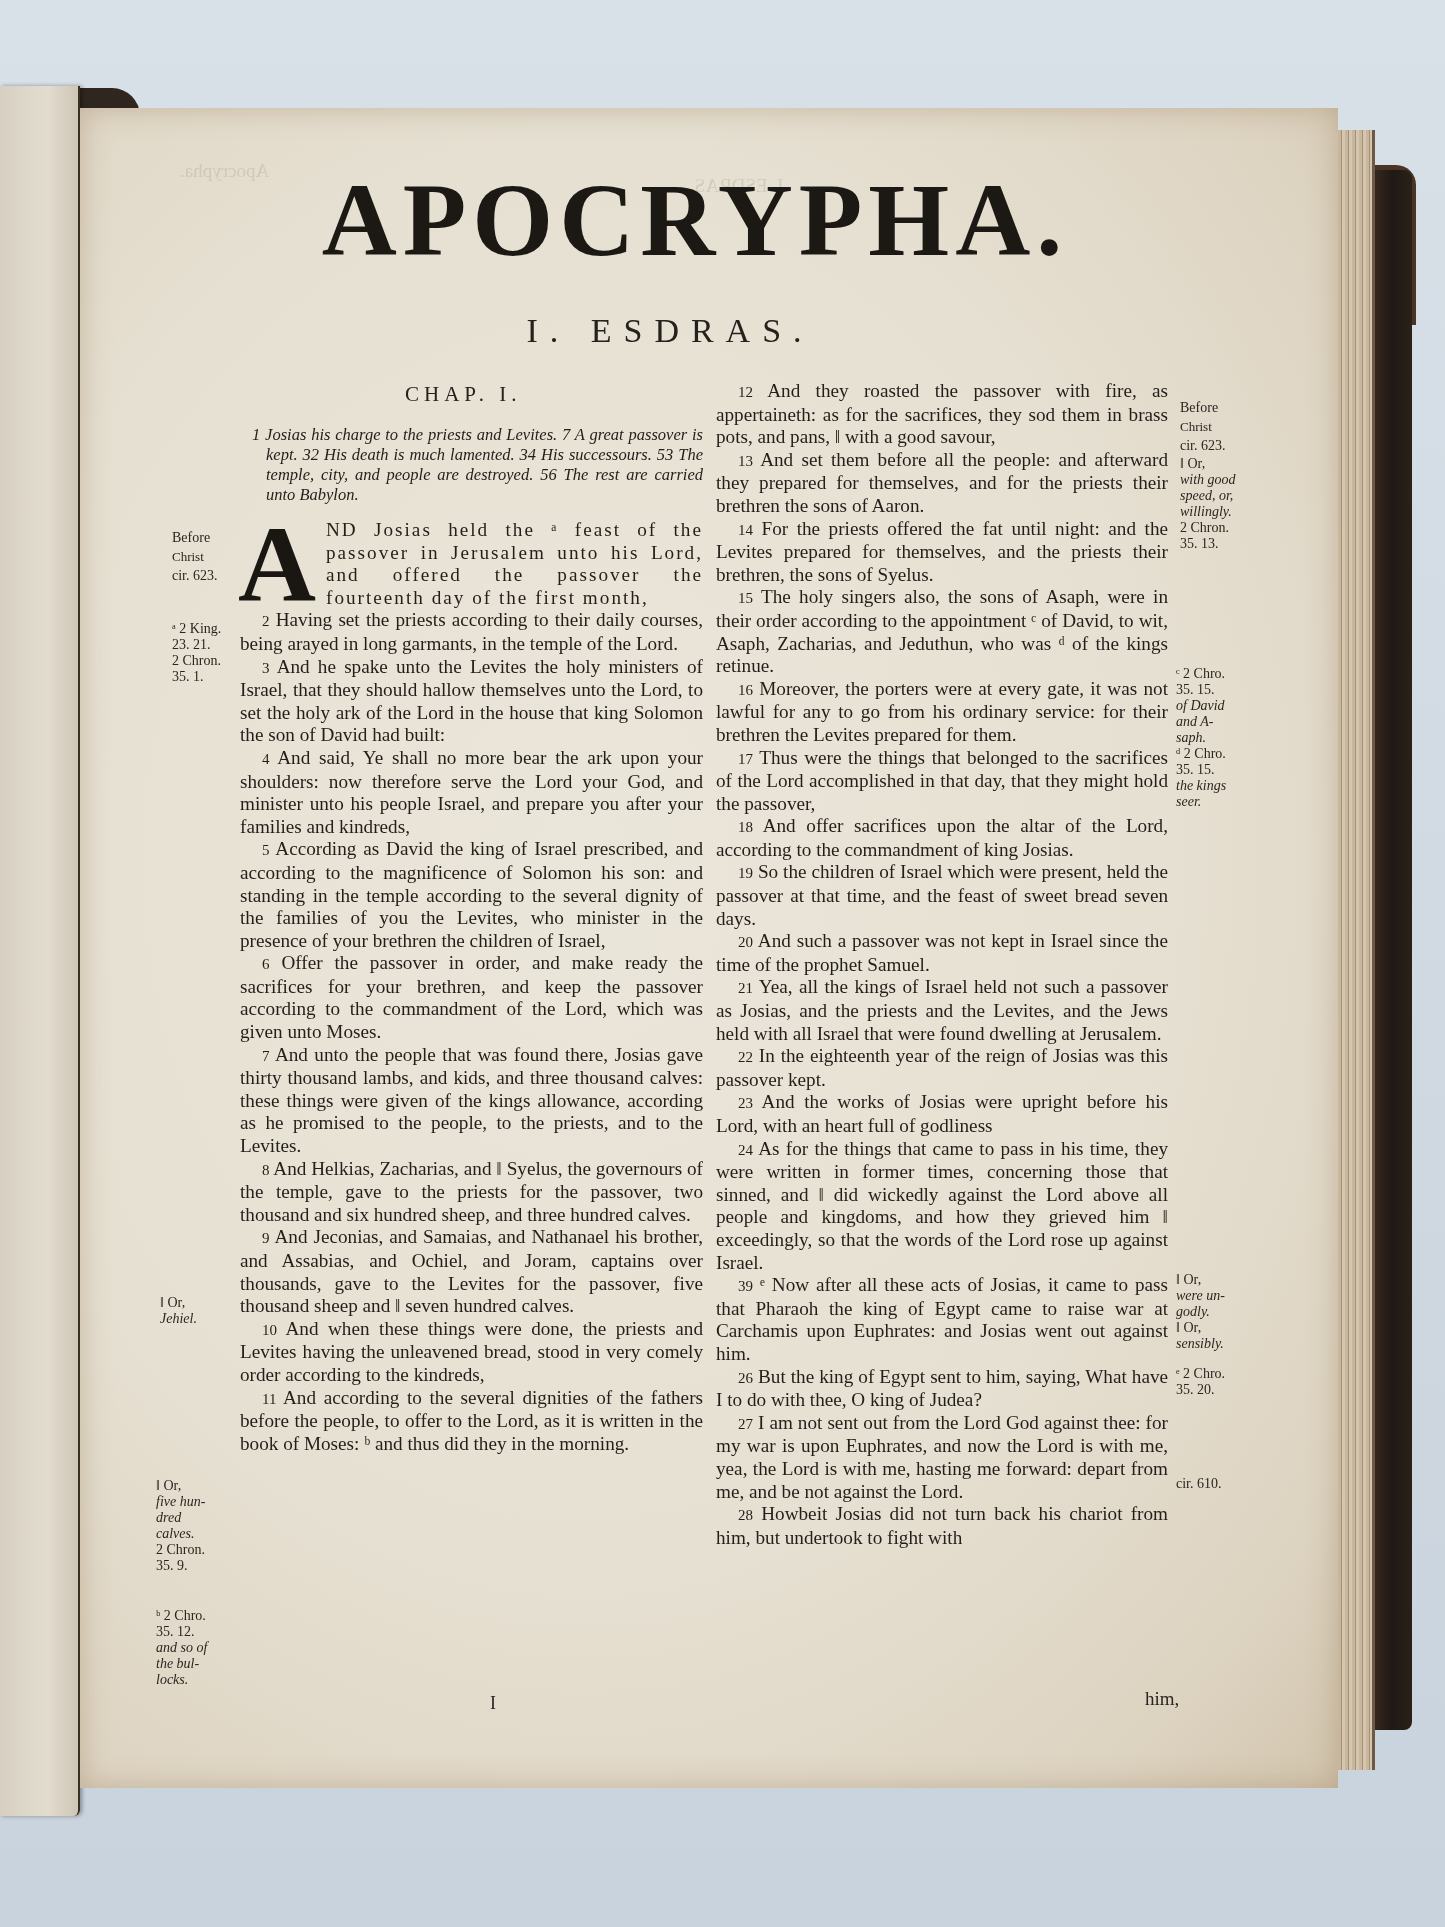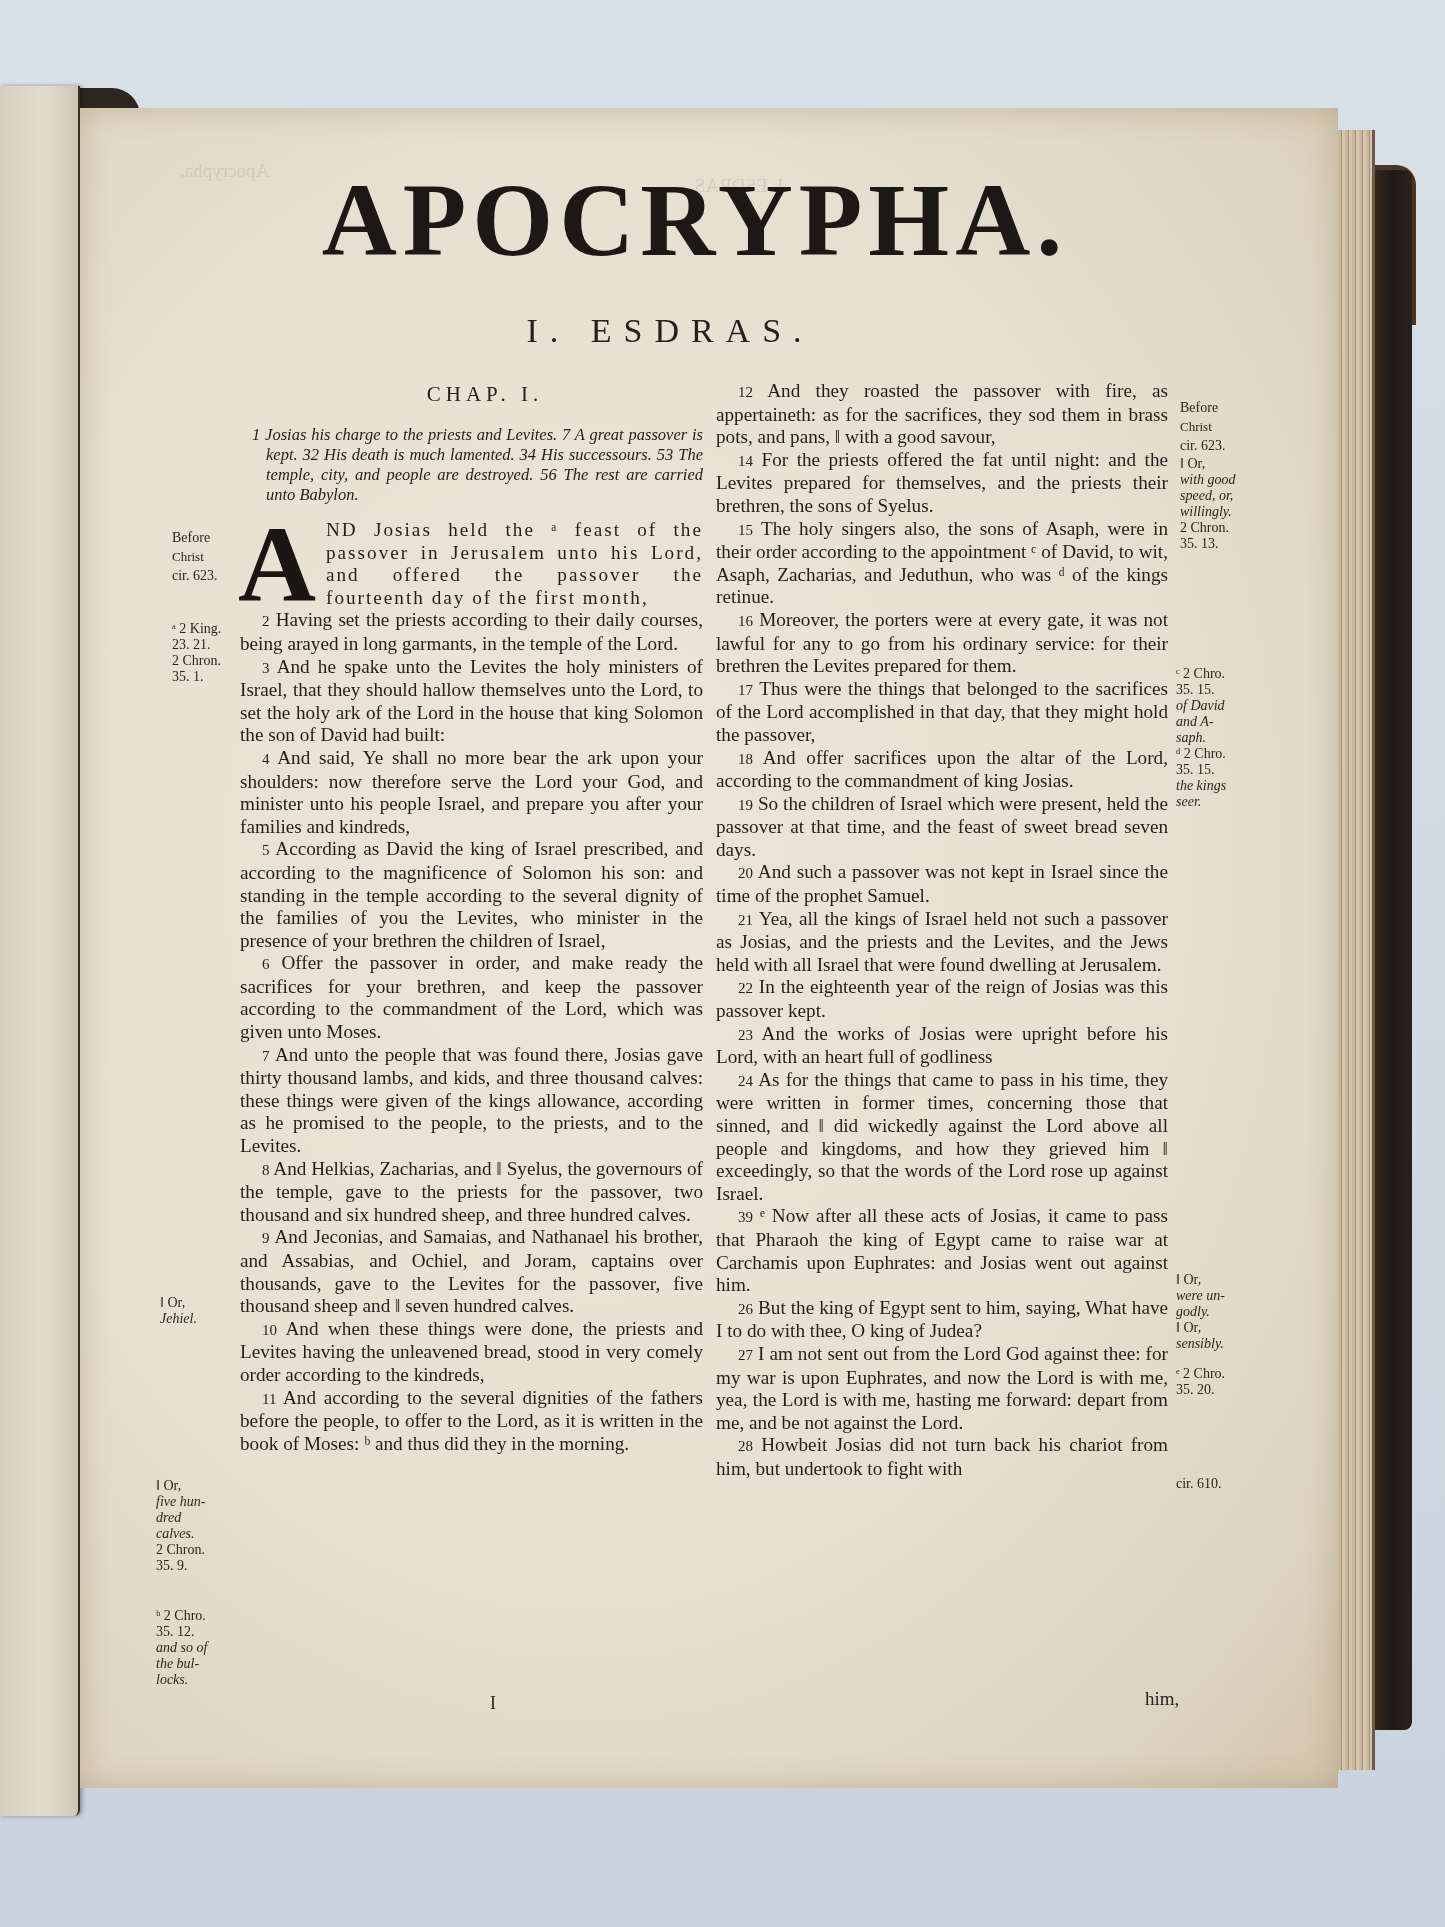--- a/index.html
+++ b/index.html
@@ -43,21 +43,21 @@
   .title {
     position:absolute; left:245px; top:168px; width:900px; text-align:center;
     font-size:104px; letter-spacing:6px; font-weight:bold; color:#1c1915;
     line-height:1;
   }
   .book {
     position:absolute; left:470px; top:312px; width:400px; text-align:center;
     font-size:34px; letter-spacing:12px; color:#25211c;
   }
   .chap {
-    position:absolute; left:405px; top:382px; width:160px; text-align:center;
+    position:absolute; left:405px; top:382px; width:160px; text-align:left;
     font-size:21px; letter-spacing:5px; color:#25211c;
   }
   .col {
     position:absolute; font-size:19.2px; line-height:22.6px; text-align:justify;
     color:#221e19;
   }
   .col-left { left:240px; top:425px; width:463px; }
   .col-right { left:716px; top:380px; width:452px; }
   .summary {
     font-style:italic; font-size:16.5px; line-height:20px; margin:0 0 10px 0;
@@ -119,20 +119,21 @@
   <p class="verse"><span class="vn">6</span> <span>Offer the passover in order, and make ready the sacrifices for your brethren, and keep the passover according to the commandment of the Lord, which was given unto Moses.</span></p>
   <p class="verse"><span class="vn">7</span> <span>And unto the people that was found there, Josias gave thirty thousand lambs, and kids, and three thousand calves: these things were given of the kings allowance, according as he promised to the people, to the priests, and to the Levites.</span></p>
   <p class="verse"><span class="vn">8</span> <span>And Helkias, Zacharias, and ‖ Syelus, the governours of the temple, gave to the priests for the passover, two thousand and six hundred sheep, and three hundred calves.</span></p>
   <p class="verse"><span class="vn">9</span> <span>And Jeconias, and Samaias, and Nathanael his brother, and Assabias, and Ochiel, and Joram, captains over thousands, gave to the Levites for the passover, five thousand sheep and ‖ seven hundred calves.</span></p>
   <p class="verse"><span class="vn">10</span> <span>And when these things were done, the priests and Levites having the unleavened bread, stood in very comely order according to the kindreds,</span></p>
   <p class="verse"><span class="vn">11</span> <span>And according to the several dignities of the fathers before the people, to offer to the Lord, as it is written in the book of Moses: ᵇ and thus did they in the morning.</span></p>
 </div>
 
 <div class="col col-right">
   <p class="verse"><span class="vn">12</span> <span>And they roasted the passover with fire, as appertaineth: as for the sacrifices, they sod them in brass pots, and pans, ‖ with a good savour,</span></p>
+  <p class="verse"><span class="vn">13</span> <span>And set them before all the people: and afterward they prepared for themselves, and for the priests their brethren the sons of Aaron.</span></p>
   <p class="verse"><span class="vn">14</span> <span>For the priests offered the fat until night: and the Levites prepared for themselves, and the priests their brethren, the sons of Syelus.</span></p>
   <p class="verse"><span class="vn">15</span> <span>The holy singers also, the sons of Asaph, were in their order according to the appointment ᶜ of David, to wit, Asaph, Zacharias, and Jeduthun, who was ᵈ of the kings retinue.</span></p>
   <p class="verse"><span class="vn">16</span> <span>Moreover, the porters were at every gate, it was not lawful for any to go from his ordinary service: for their brethren the Levites prepared for them.</span></p>
   <p class="verse"><span class="vn">17</span> <span>Thus were the things that belonged to the sacrifices of the Lord accomplished in that day, that they might hold the passover,</span></p>
   <p class="verse"><span class="vn">18</span> <span>And offer sacrifices upon the altar of the Lord, according to the commandment of king Josias.</span></p>
   <p class="verse"><span class="vn">19</span> <span>So the children of Israel which were present, held the passover at that time, and the feast of sweet bread seven days.</span></p>
   <p class="verse"><span class="vn">20</span> <span>And such a passover was not kept in Israel since the time of the prophet Samuel.</span></p>
   <p class="verse"><span class="vn">21</span> <span>Yea, all the kings of Israel held not such a passover as Josias, and the priests and the Levites, and the Jews held with all Israel that were found dwelling at Jerusalem.</span></p>
   <p class="verse"><span class="vn">22</span> <span>In the eighteenth year of the reign of Josias was this passover kept.</span></p>
   <p class="verse"><span class="vn">23</span> <span>And the works of Josias were upright before his Lord, with an heart full of godliness</span></p>

